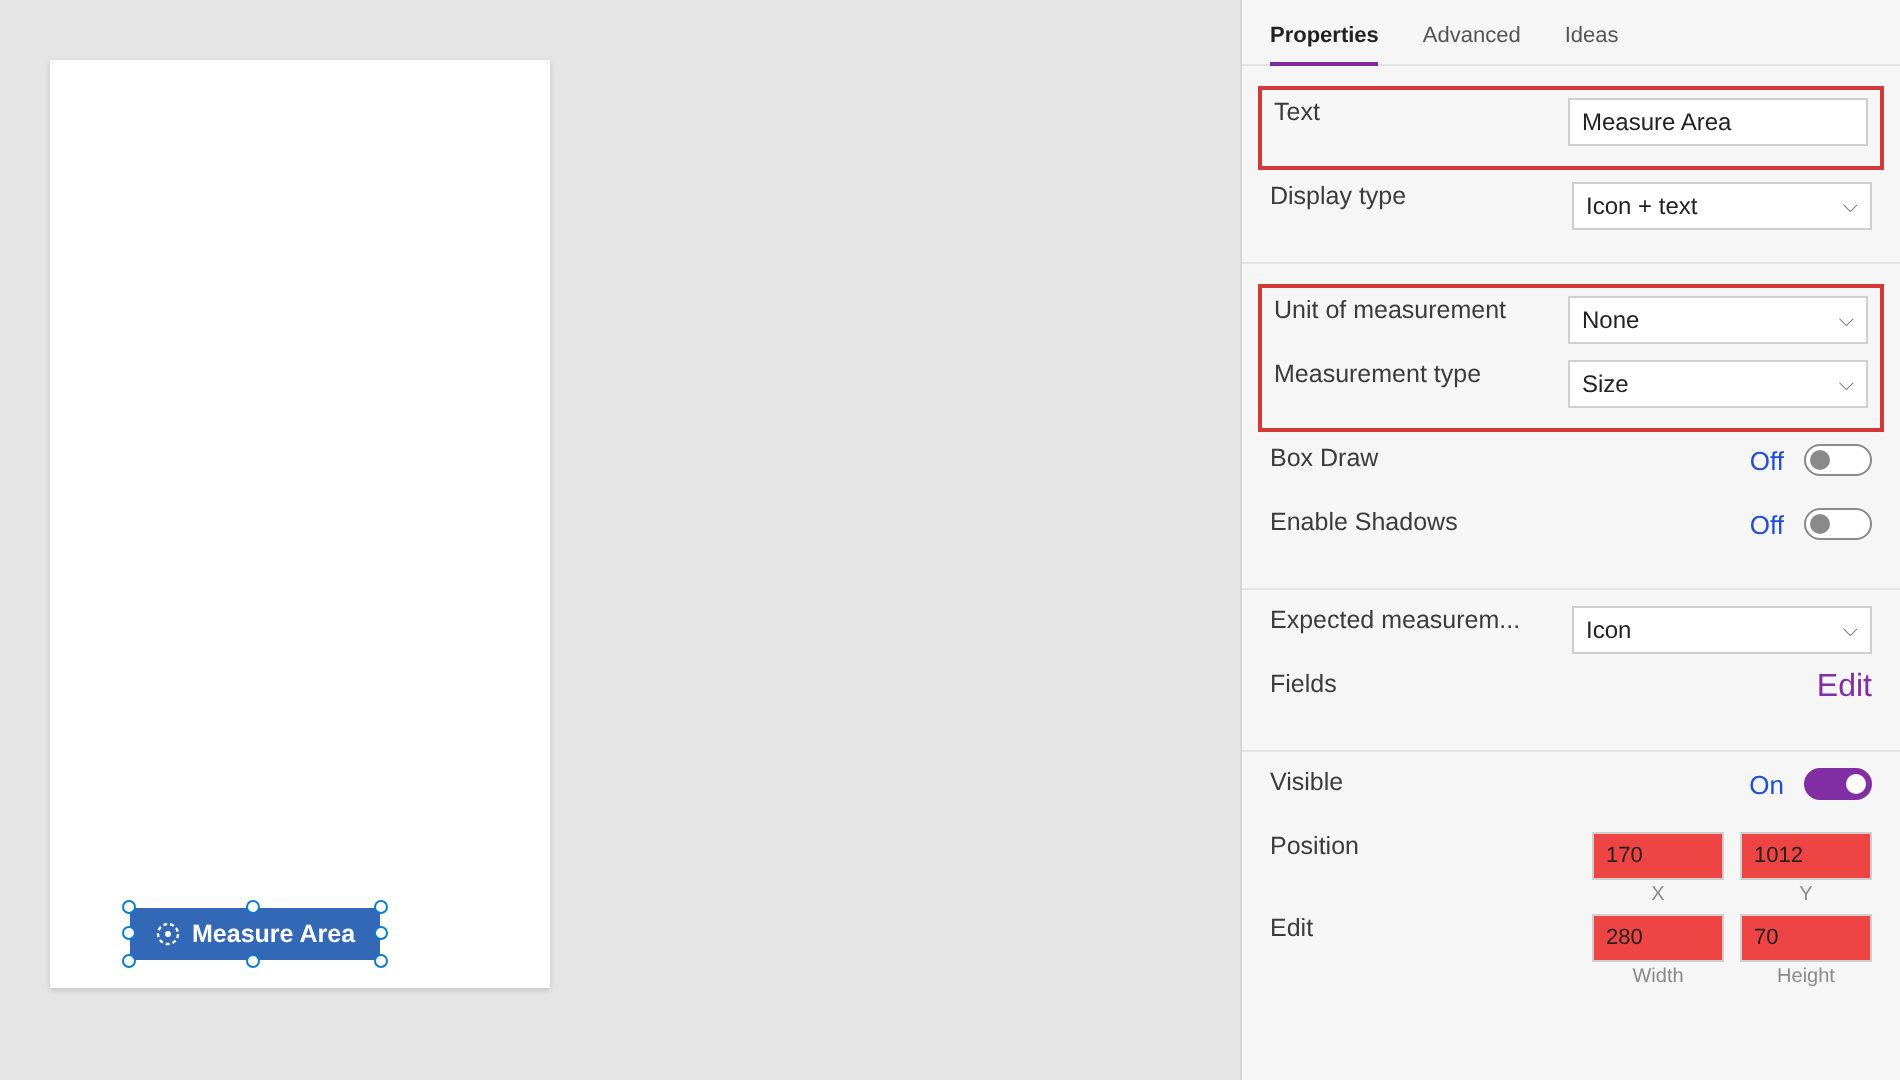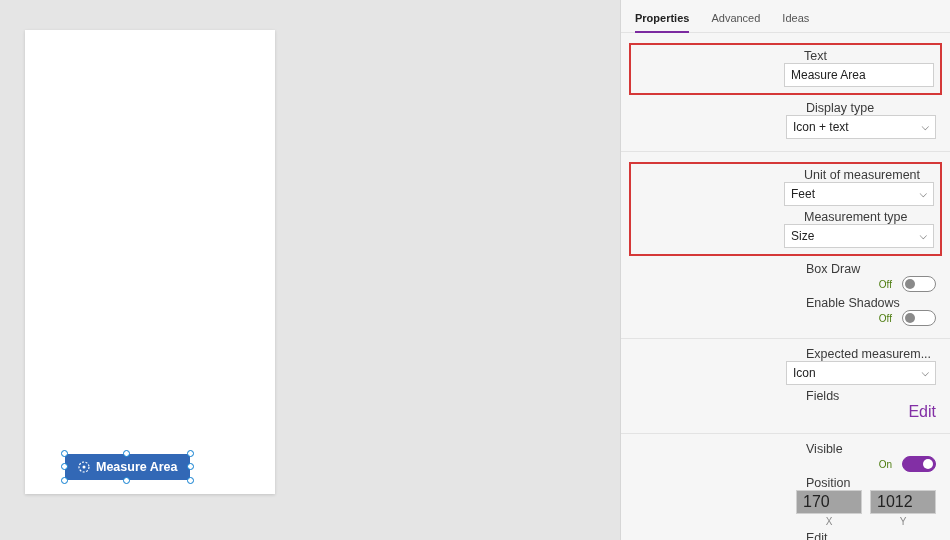--- a/index.html
+++ b/index.html
@@ -26,39 +26,39 @@
 .chevron { font-size: 16px; color: #666; cursor: pointer; }
 .obj-name { font-size: 14px; color: #222; margin-top: 6px; }
 
 
 .tabs { display: flex; gap: 22px; padding: 12px 14px 0; border-bottom: 1px solid #e3e3e3; }
 .tab { font-size: 11px; color: #545454; padding-bottom: 7px; cursor: pointer; }
 .tab.active { color: #222; font-weight: 600; border-bottom: 2px solid #7b2aa0; margin-bottom: -1px; }
 
 
 .group { border-bottom: 1px solid #e3e3e3; padding: 6px 0px 10px; }
-.row { display: flex; align-items: flex-end; min-height: 32px; padding: 2px 14px; flex-direction: column; }
+.row { display: flex; align-items: flex-start; min-height: 32px; padding: 2px 14px; }
 .row .label { width: 130px; color: #3b3b3b; white-space: nowrap; overflow: hidden; text-overflow: ellipsis; flex-shrink: 0; }
 .row .control { flex: 1; display: flex; align-items: center; justify-content: flex-end; gap: 8px; }
 .highlight-box { border: 2px solid #d53838; margin: 4px 8px; padding: 2px 0 4px; }
 .highlight-box .row { padding: 2px 6px; }
 
 input.text-input, .select-box { width: 150px; height: 24px; border: 1px solid #cfcfcf; background: #fff; font-size: 12px; padding: 0 6px; color: #222; }
 .select-box { display: flex; align-items: center; justify-content: space-between; cursor: pointer; }
 .select-box .caret { font-size: 10px; color: #666; }
 
-.toggle-label { font-size: 10px; color: #4d7c0f; margin-right: 2px; }
+.toggle-label { font-size: 13px; color: #1d4ed8; margin-right: 2px; }
 .toggle { width: 34px; height: 16px; border: 1px solid #8a8a8a; border-radius: 8px; background: #fff; position: relative; cursor: pointer; }
 .toggle::after { content: ""; width: 10px; height: 10px; background: #8a8a8a; border-radius: 50%; position: absolute; left: 2px; top: 2px; }
 .toggle.on { background: #822fa5; border-color: #822fa5; }
 .toggle.on::after { background: #fff; left: auto; right: 2px; }
 
 .edit-link { color: #822fa5; cursor: pointer; font-size: 16px; }
 
-.num-input { width: 66px; height: 24px; border: 1px solid #cfcfcf; background: #a3a3a3; font-size: 16px; padding: 0 6px; color: #222; }
+.num-input { width: 66px; height: 24px; border: 1px solid #cfcfcf; background: #ef4444; font-size: 11px; padding: 0 6px; color: #222; }
 .subcol { display: flex; flex-direction: column; align-items: center; }
 .sublabel { font-size: 10px; color: #8a8a8a; margin-top: 2px; }
 .num-pair { display: flex; gap: 8px; }
 .num-pair .num-input:first-child { width: 66px; }
 </style>
 </head>
 <body>
 
 <div class="canvas-area">
   <div class="artboard">
@@ -109,21 +109,21 @@
       </div>
     </div>
   </div>
 
   <div class="group">
     <div class="highlight-box">
       <div class="row">
         <div class="label">Unit of measurement</div>
         <div class="control">
           <div class="select-box">
-            <span>Feet</span>
+            <span>None</span>
             <span class="caret">⌵</span>
           </div>
         </div>
       </div>
       <div class="row">
         <div class="label">Measurement type</div>
         <div class="control">
           <div class="select-box">
             <span>Size</span>
             <span class="caret">⌵</span>

